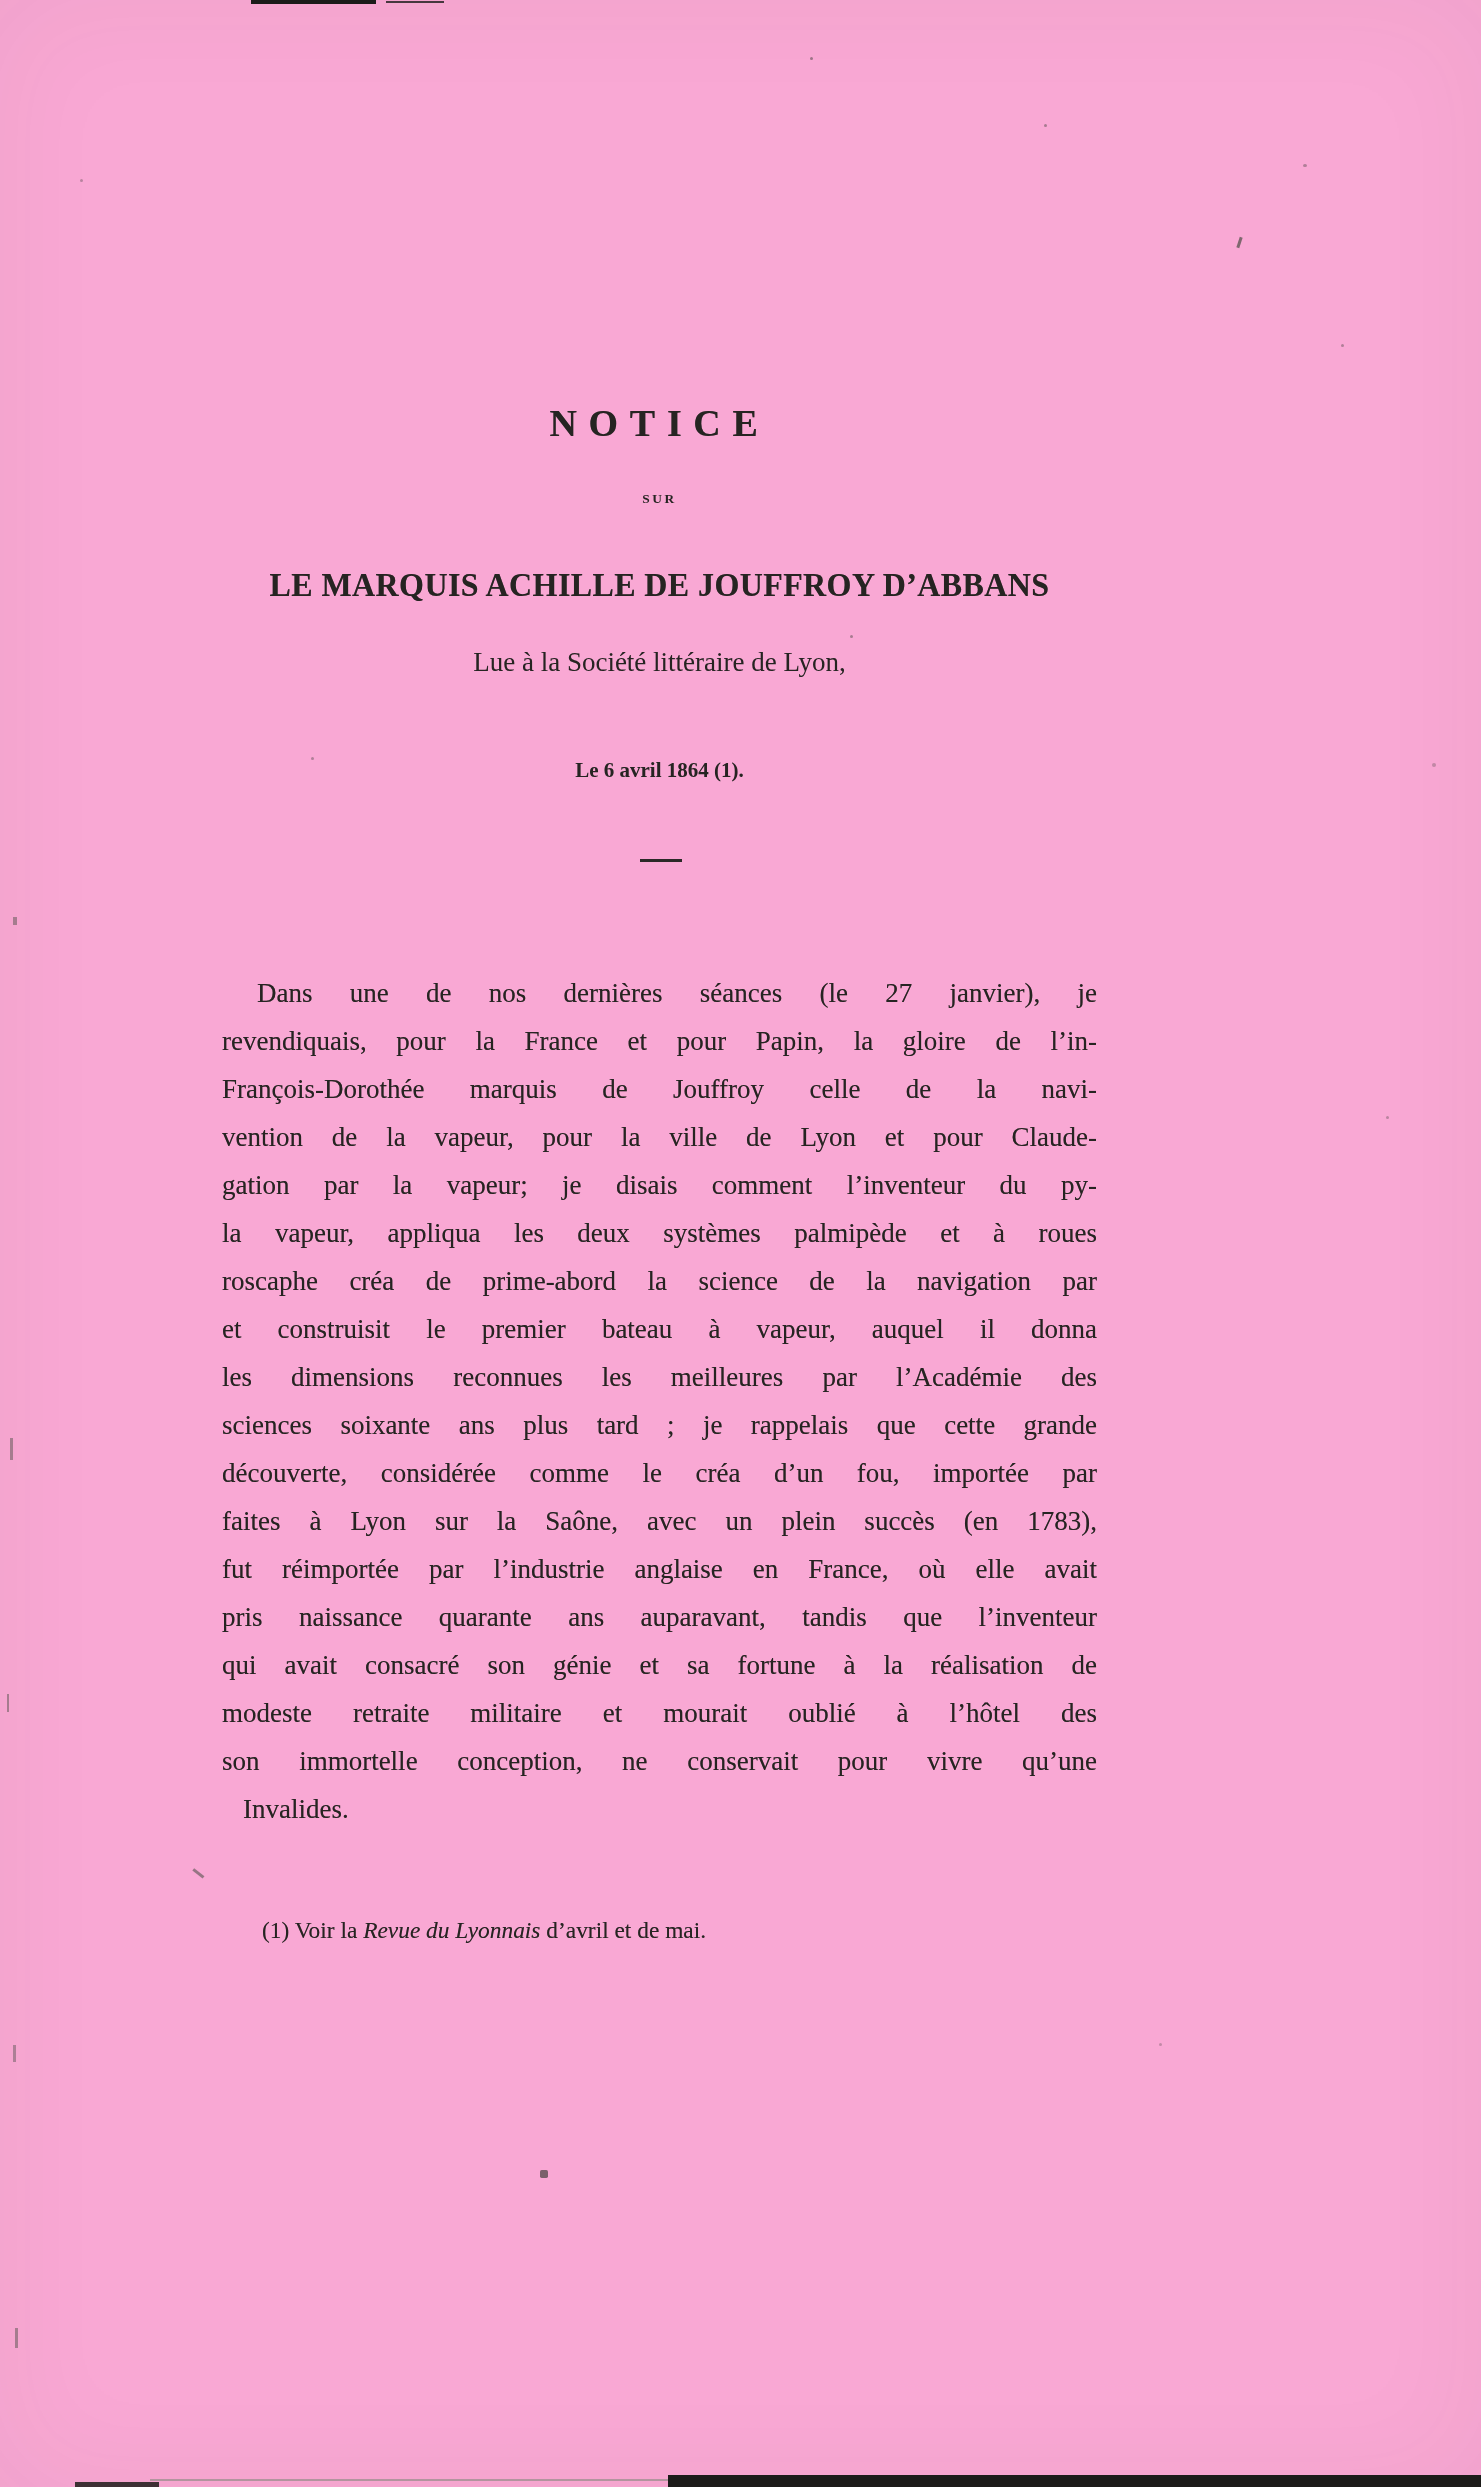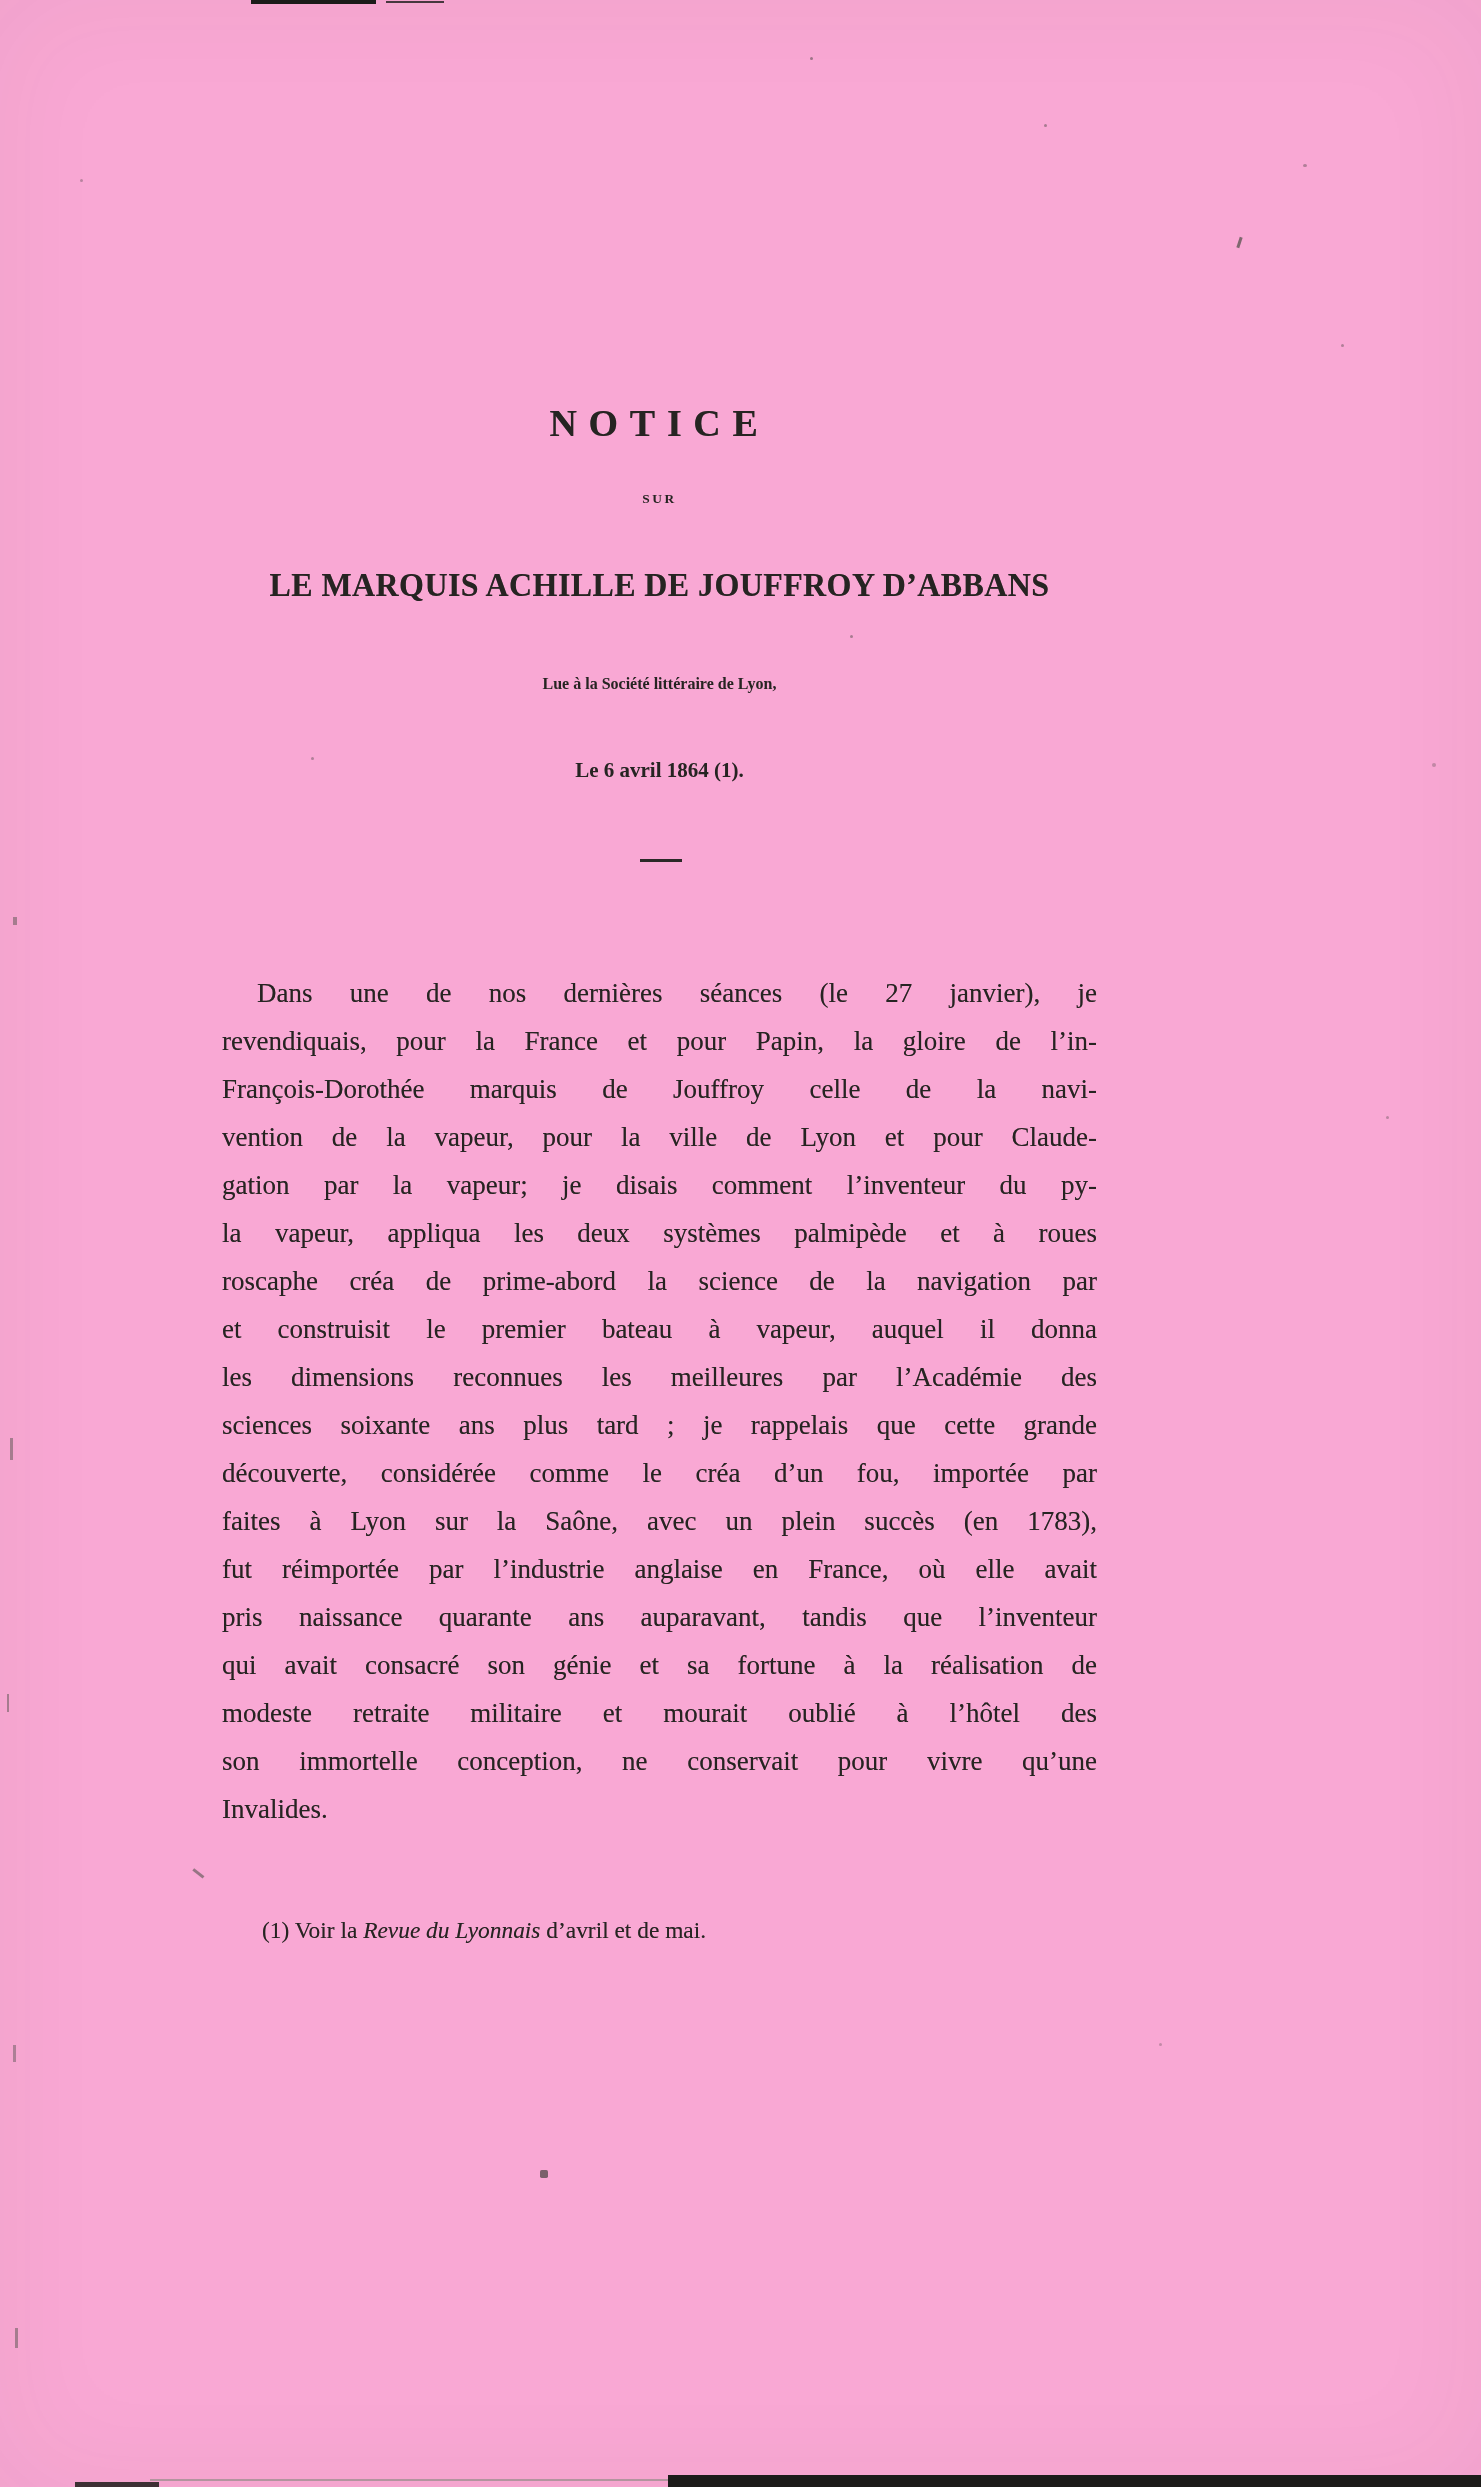--- a/index.html
+++ b/index.html
@@ -40,23 +40,23 @@
   .heading {
     top: 566px;
     margin: 0;
     font-size: 32px;
     font-weight: 700;
     letter-spacing: 0.4px;
     transform: scaleY(1.06);
     text-shadow: 0 0 0.5px rgba(40,35,30,0.45);
   }
   .subheading {
-    top: 675px;
-    font-size: 16px;
-    font-weight: 700;
+    top: 647px;
+    font-size: 27px;
+    font-weight: 400;
   }
   .dateline {
     top: 758px;
     font-size: 21px;
     font-weight: 700;
   }
   .divider {
     position: absolute;
     left: 640px;
     top: 859px;
@@ -77,20 +77,21 @@
     line-height: 48px;
     text-align: justify;
     text-align-last: justify;
     white-space: normal;
   }
   .body-line.first {
     padding-left: 35px;
   }
   .body-line.last {
     text-align-last: left;
+    margin-left: 21px;
   }
   .footnote {
     position: absolute;
     left: 262px;
     top: 1914px;
     width: 840px;
     font-size: 23.4px;
     line-height: 33px;
     text-shadow: 0 0 0.4px rgba(40,35,30,0.4);
   }

